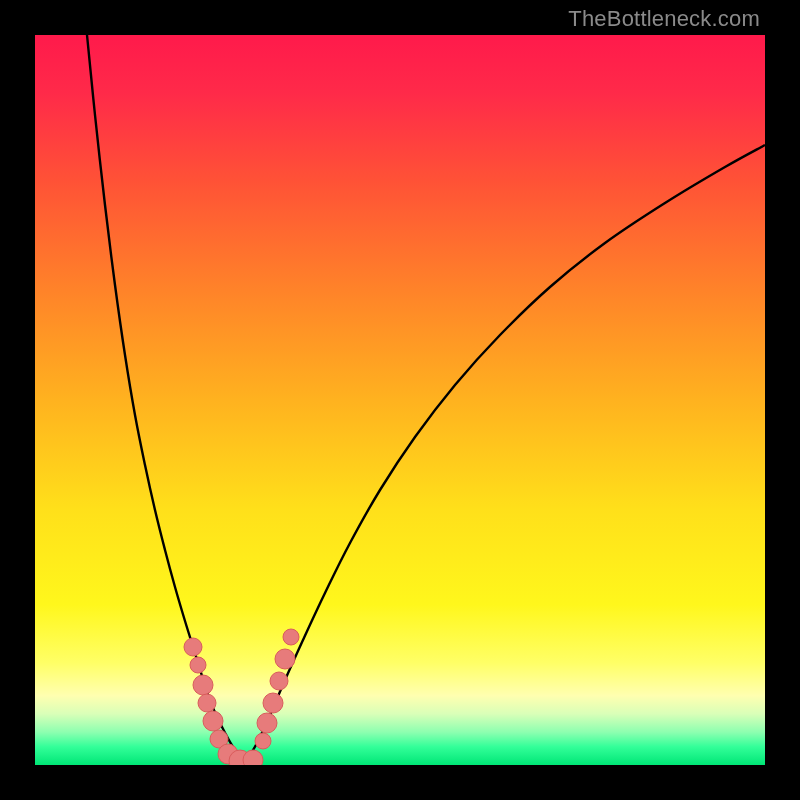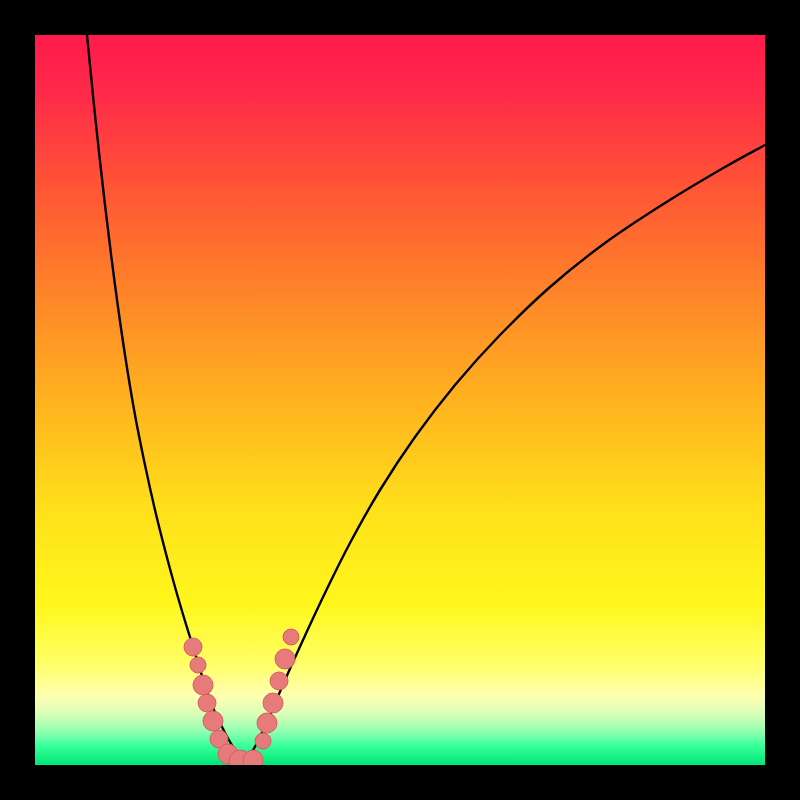--- a/index.html
+++ b/index.html
@@ -40,20 +40,21 @@
   svg.curves {
     position: absolute;
     inset: 0;
   }
 </style>
 </head>
 <body>
 
 <div class="frame">
 
+  <div class="watermark">TheBottleneck.com</div>
 
   <div class="plot">
     <svg class="gradient" width="730" height="730" viewBox="0 0 730 730" preserveAspectRatio="none">
       <defs>
         <linearGradient id="bg" x1="0" y1="0" x2="0" y2="1">
             <stop offset="0%" stop-color="#ff1a4b"></stop>
             <stop offset="8%" stop-color="#ff2a49"></stop>
             <stop offset="20%" stop-color="#ff5236"></stop>
             <stop offset="35%" stop-color="#ff8329"></stop>
             <stop offset="50%" stop-color="#ffb21f"></stop>

